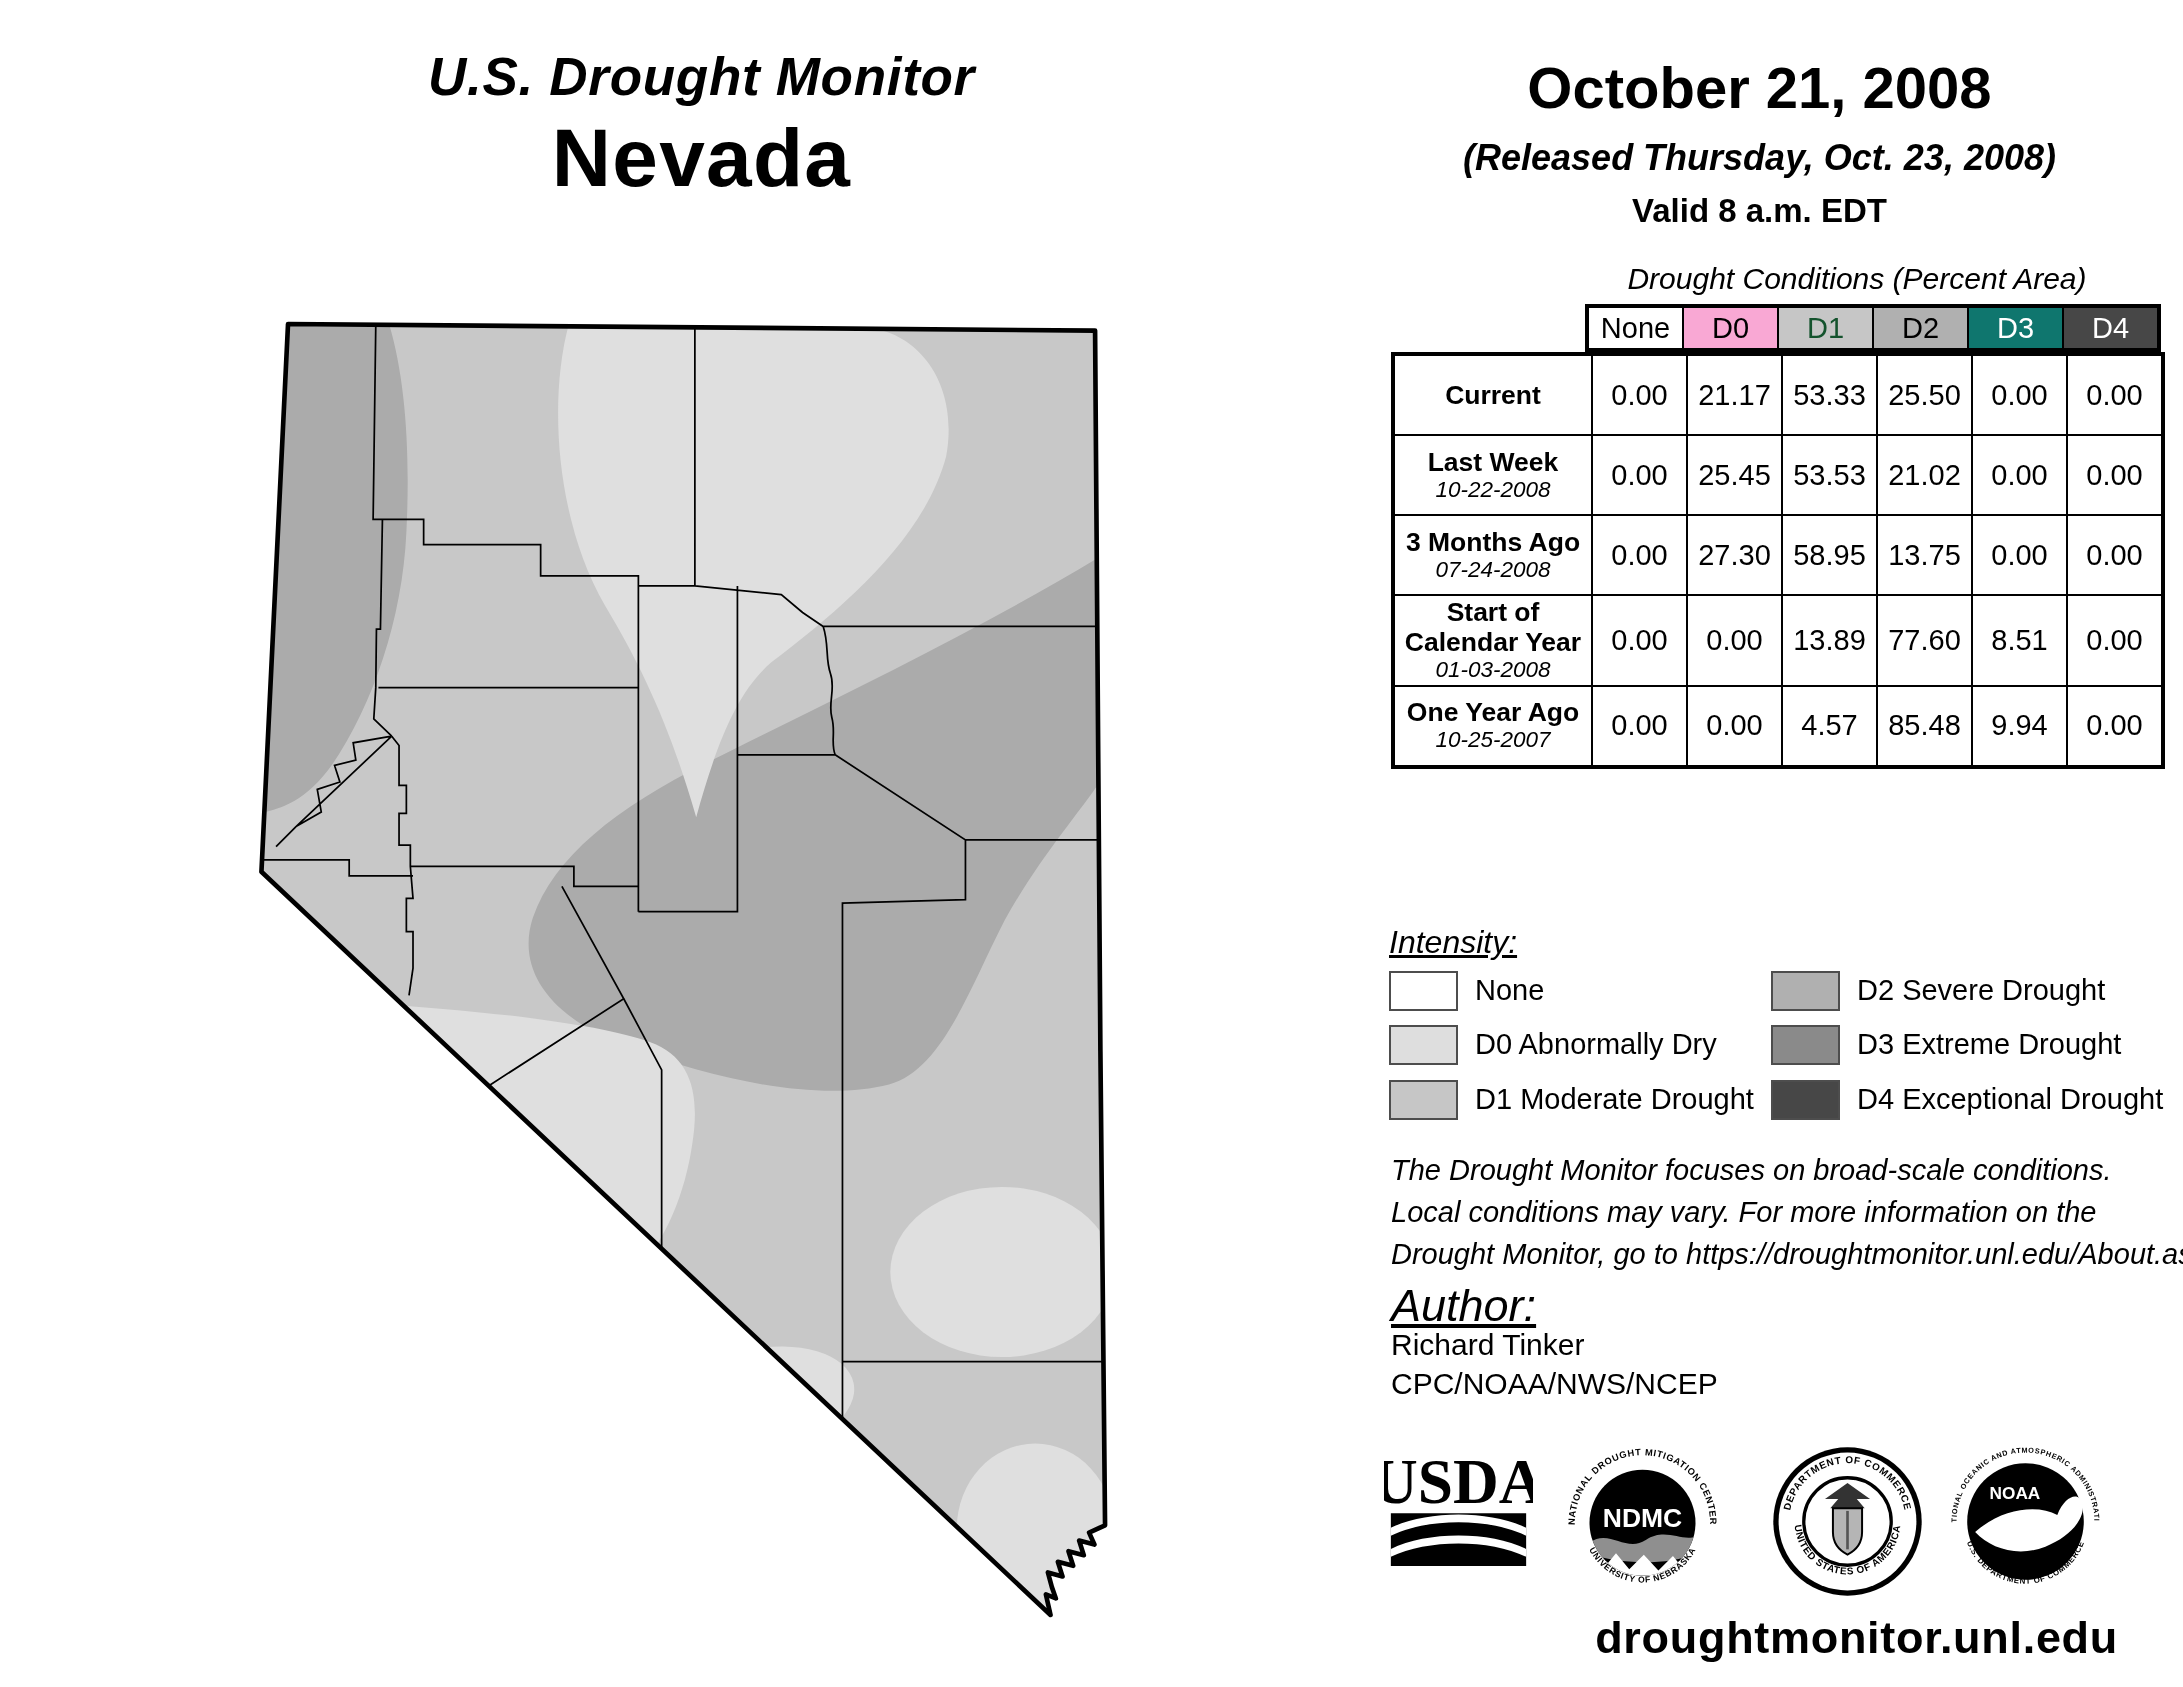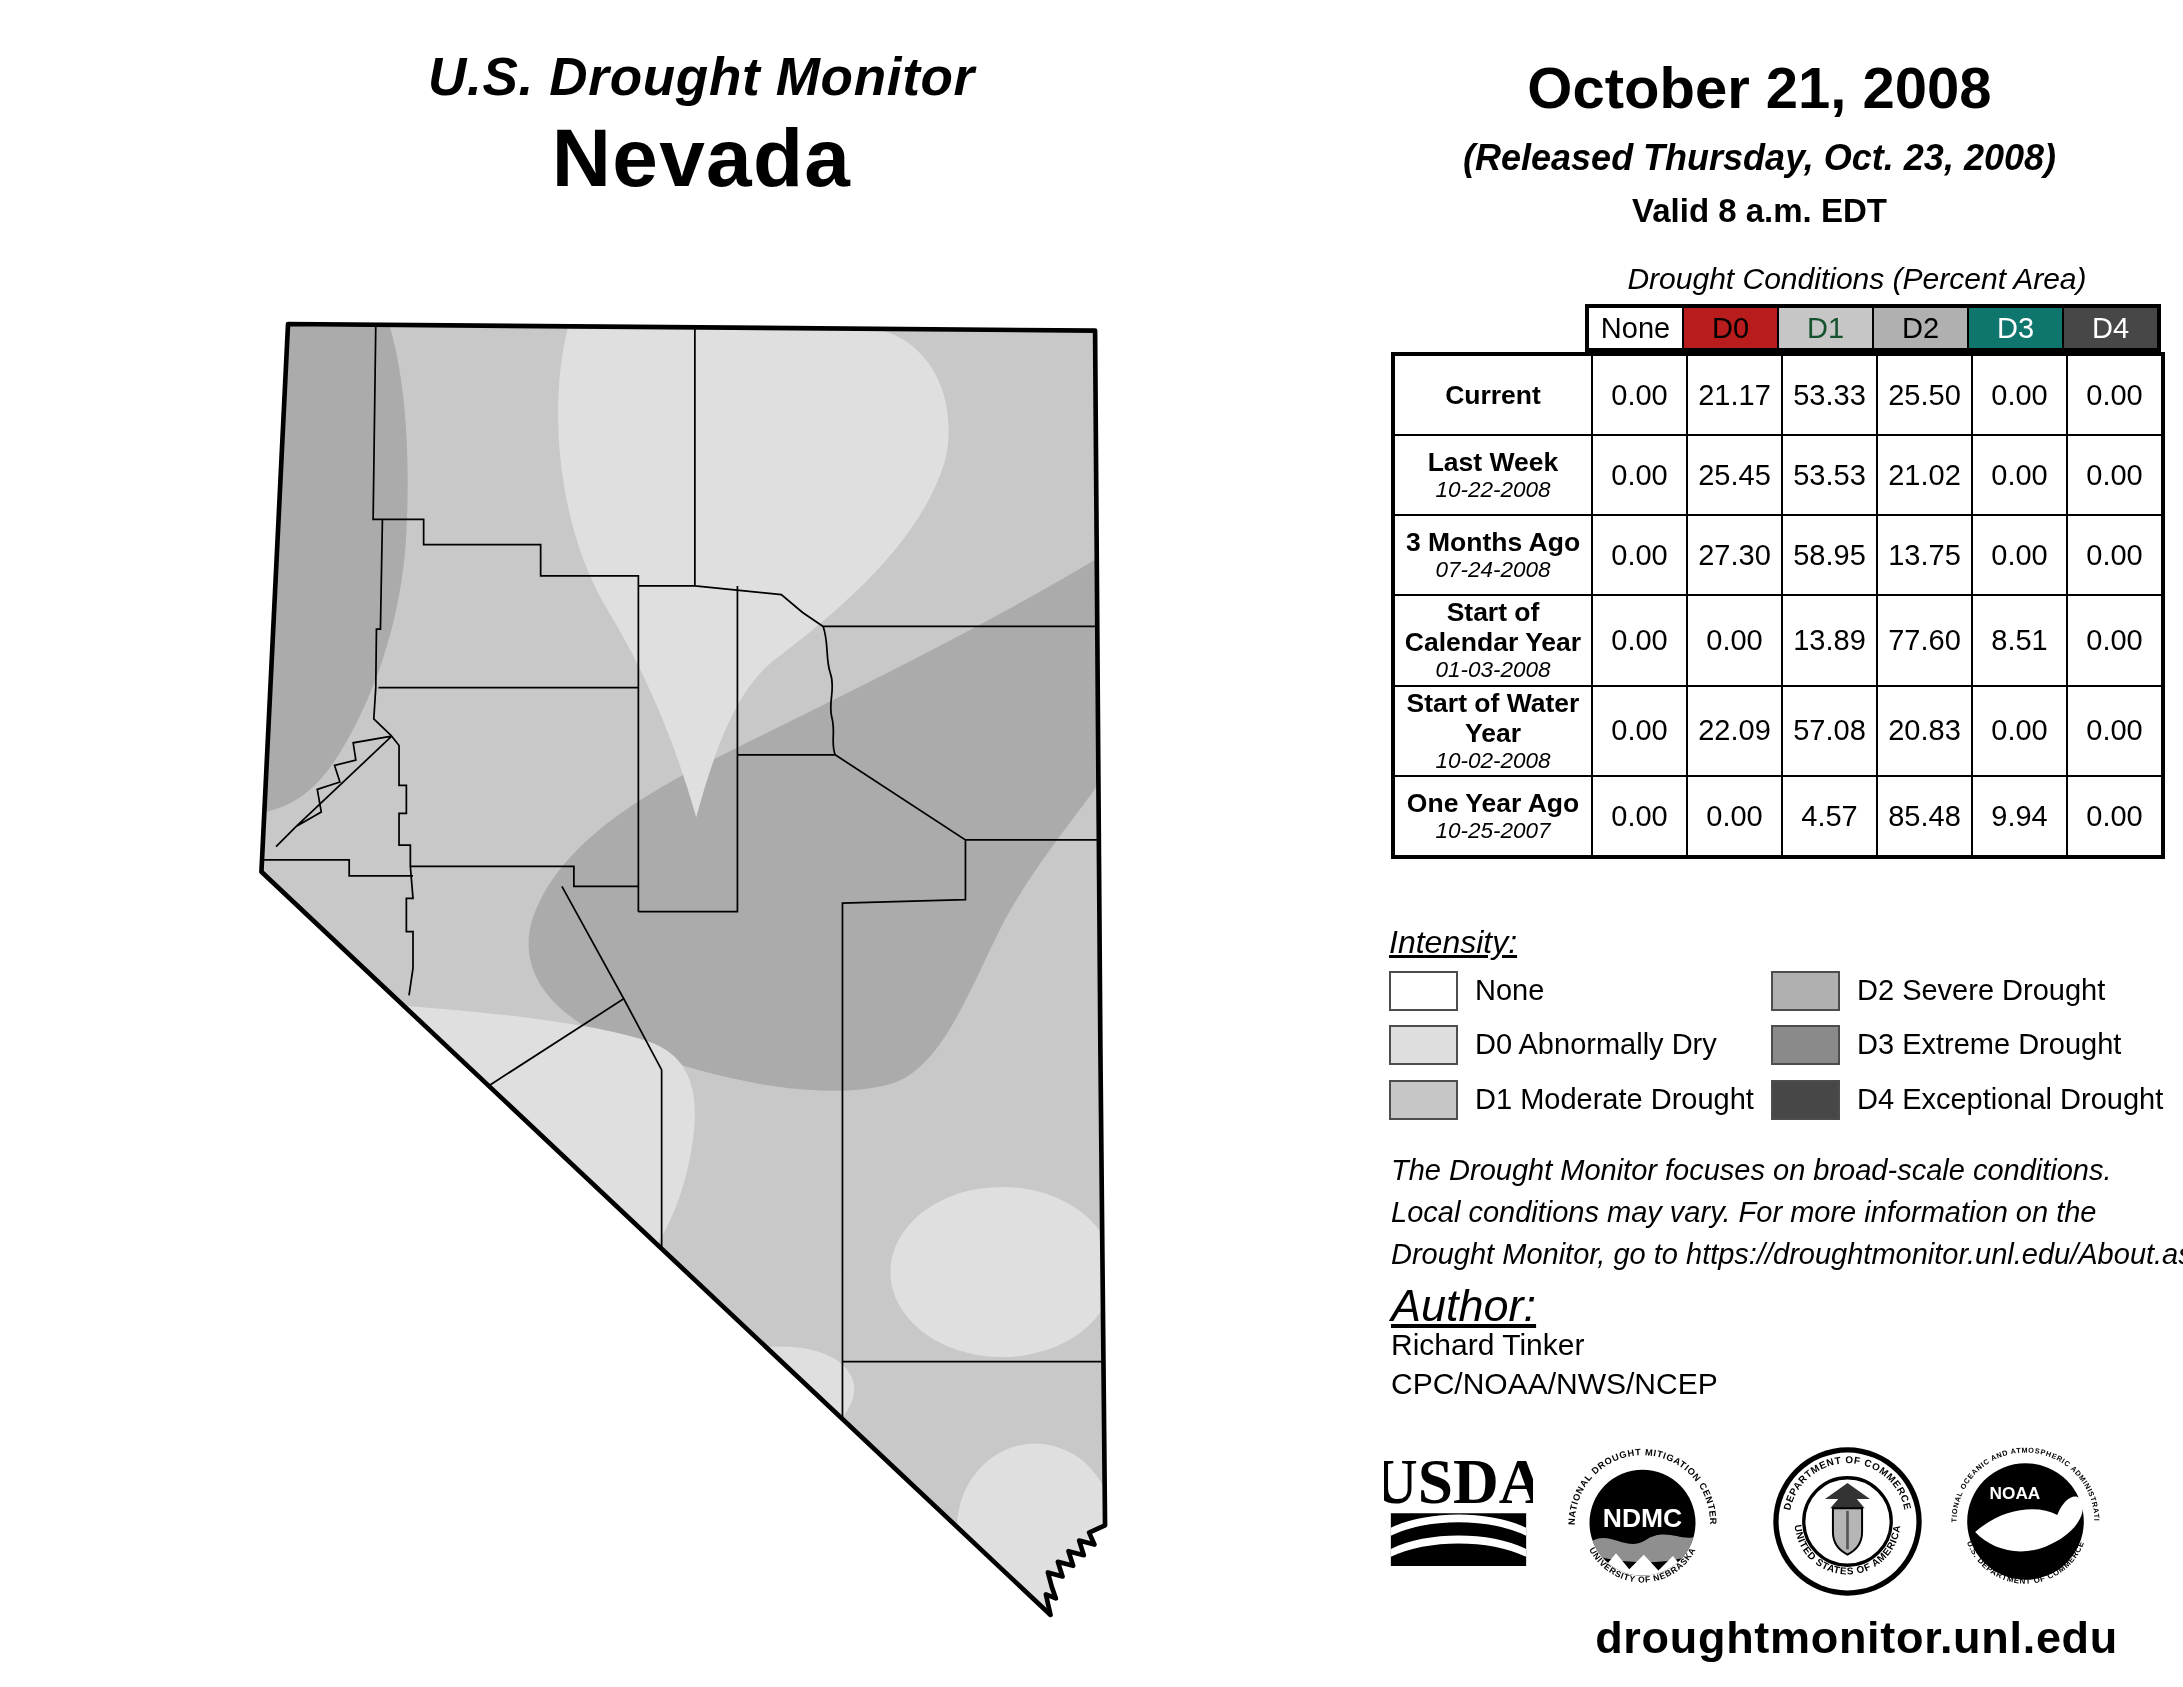--- a/index.html
+++ b/index.html
@@ -118,21 +118,21 @@
              L1206,1868 L1213,1890 L1191,1884 L1197,1906 L1203,1923 L1188,1917
              L1195,1948 L8,830 Z"></path>
   </svg>
 
   <div class="abs tbl-caption">Drought Conditions (Percent Area)</div>
 
   <table class="head-table">
     <tbody>
         <tr>
       <td style="background-color: rgb(255, 255, 255); color: rgb(0, 0, 0);">None</td>
-      <td style="background-color: #b91c1c; color: rgb(0, 0, 0);">D0</td>
+      <td style="background-color: #f9a8d4; color: rgb(0, 0, 0);">D0</td>
       <td style="background-color: rgb(198, 198, 198); color: #14532d;">D1</td>
       <td style="background-color: rgb(176, 176, 176); color: rgb(0, 0, 0);">D2</td>
       <td style="background-color: #0f766e; color: rgb(255, 255, 255);">D3</td>
       <td style="background-color: rgb(71, 71, 71); color: rgb(255, 255, 255);">D4</td>
     </tr>
   </tbody>
     </table>
 
   <table class="body-table">
     <tbody>
@@ -175,32 +175,20 @@
     <tr>
       <td class="lbl">
             <div class="row-label">Start of Calendar Year</div>
             <div class="row-date">01-03-2008</div>
           </td>
       <td class="val">0.00</td>
       <td class="val">0.00</td>
       <td class="val">13.89</td>
       <td class="val">77.60</td>
       <td class="val">8.51</td>
-      <td class="val">0.00</td>
-    </tr>
-    <tr>
-      <td class="lbl">
-            <div class="row-label">Start of Water Year</div>
-            <div class="row-date">10-02-2008</div>
-          </td>
-      <td class="val">0.00</td>
-      <td class="val">22.09</td>
-      <td class="val">57.08</td>
-      <td class="val">20.83</td>
-      <td class="val">0.00</td>
       <td class="val">0.00</td>
     </tr>
     <tr>
       <td class="lbl">
             <div class="row-label">One Year Ago</div>
             <div class="row-date">10-25-2007</div>
           </td>
       <td class="val">0.00</td>
       <td class="val">0.00</td>
       <td class="val">4.57</td>

